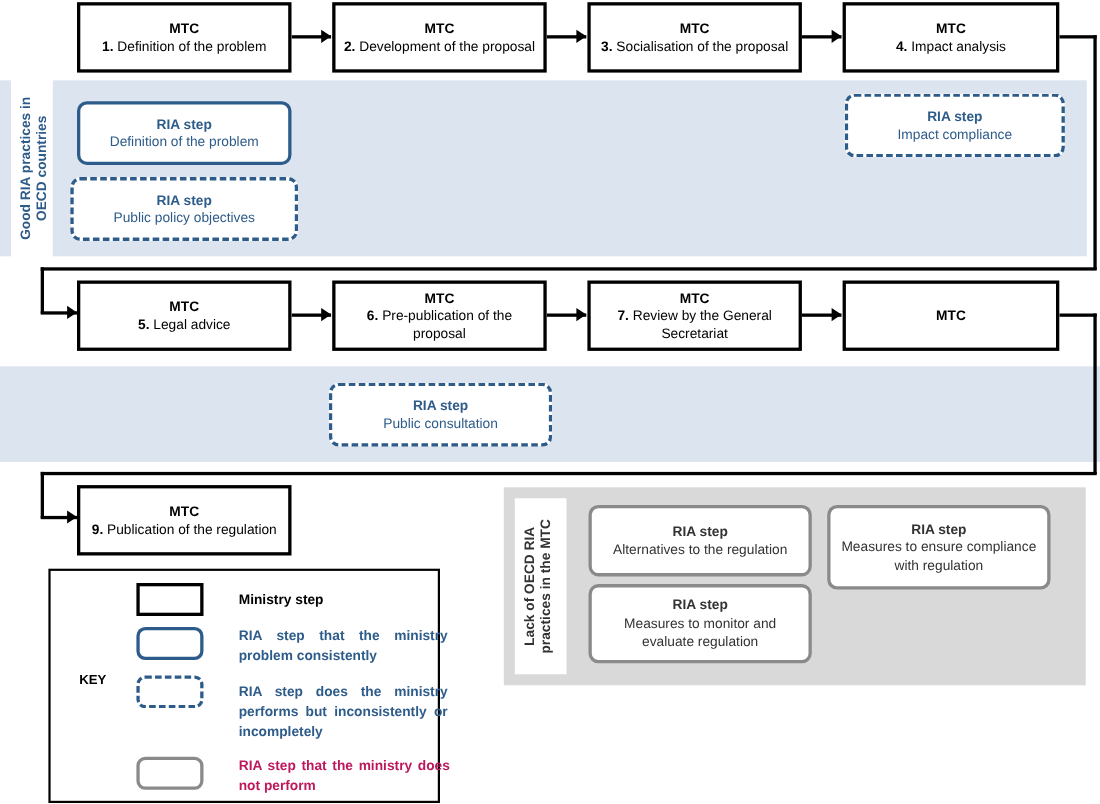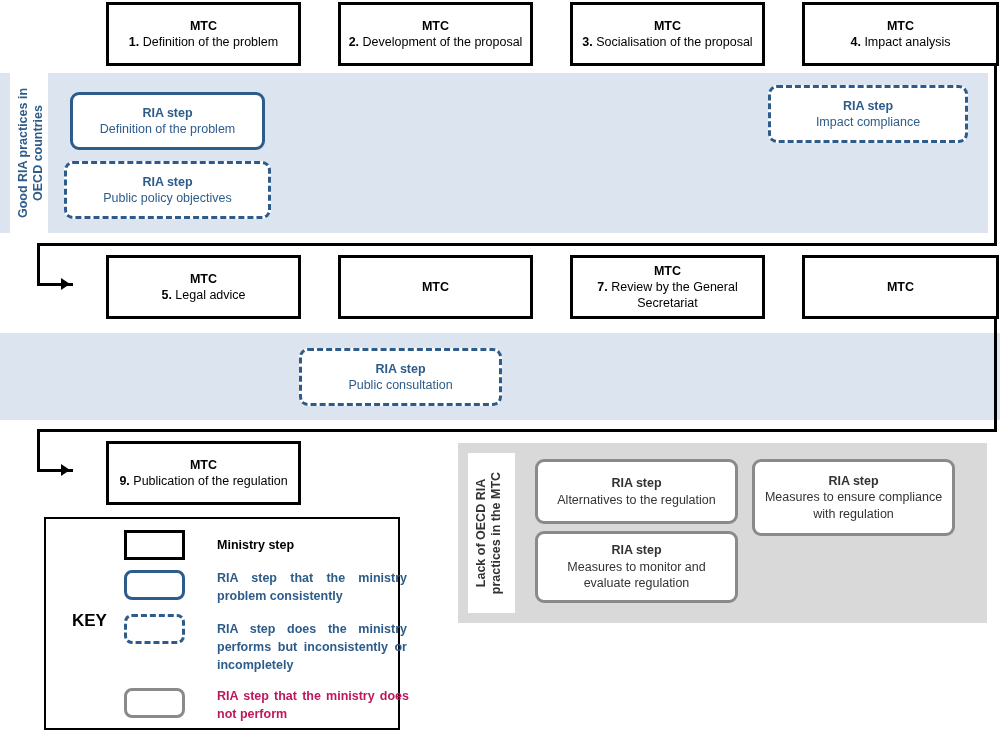--- a/index.html
+++ b/index.html
@@ -57,21 +57,20 @@
     background: #ffffff;
     display: flex;
     flex-direction: column;
     align-items: center;
     justify-content: center;
     text-align: center;
     color: #000000;
     font-size: 12.5px;
     line-height: 1.3;
     padding: 2px 6px;
-    margin-left: 36px;
   }
   .mtc .ttl { font-weight: bold; }
   .mtc .sub { font-weight: normal; }
   .mtc .sub b { font-weight: bold; }
 
   
   .ria {
     position: absolute;
     box-sizing: border-box;
     background: #ffffff;
@@ -117,21 +116,21 @@
   
   .key-box {
     position: absolute;
     box-sizing: border-box;
     border: 2px solid #000000;
     background: #ffffff;
   }
   .key-word {
     position: absolute;
     font-weight: bold;
-    font-size: 17px;
+    font-size: 12px;
     color: #000000;
   }
   .key-swatch { position: absolute; box-sizing: border-box; background: #ffffff; }
   .key-swatch.black { border: 3px solid #000000; }
   .key-swatch.blue-solid { border: 3px solid #2e5c8a; border-radius: 8px; }
   .key-swatch.blue-dashed { border: 3px dashed #2e5c8a; border-radius: 8px; }
   .key-swatch.grey-solid { border: 3px solid #8a8a8a; border-radius: 8px; }
   .key-text {
     position: absolute;
     font-size: 12.5px;
@@ -247,20 +246,24 @@
   <div class="mtc" style="left:70px; top:255px; width:195px; height:64px;">
     <div class="ttl">MTC</div>
     <div class="sub">
       <b>5.</b>
       <span>Legal advice</span>
     </div>
   </div>
 
   <div class="mtc" style="left:302px; top:255px; width:195px; height:64px;">
     <div class="ttl">MTC</div>
+    <div class="sub">
+      <b>6.</b>
+      <span>Pre-publication of the proposal</span>
+    </div>
   </div>
 
   <div class="mtc" style="left:534px; top:255px; width:195px; height:64px;">
     <div class="ttl">MTC</div>
     <div class="sub">
       <b>7.</b>
       <span>Review by the General Secretariat</span>
     </div>
   </div>
 

